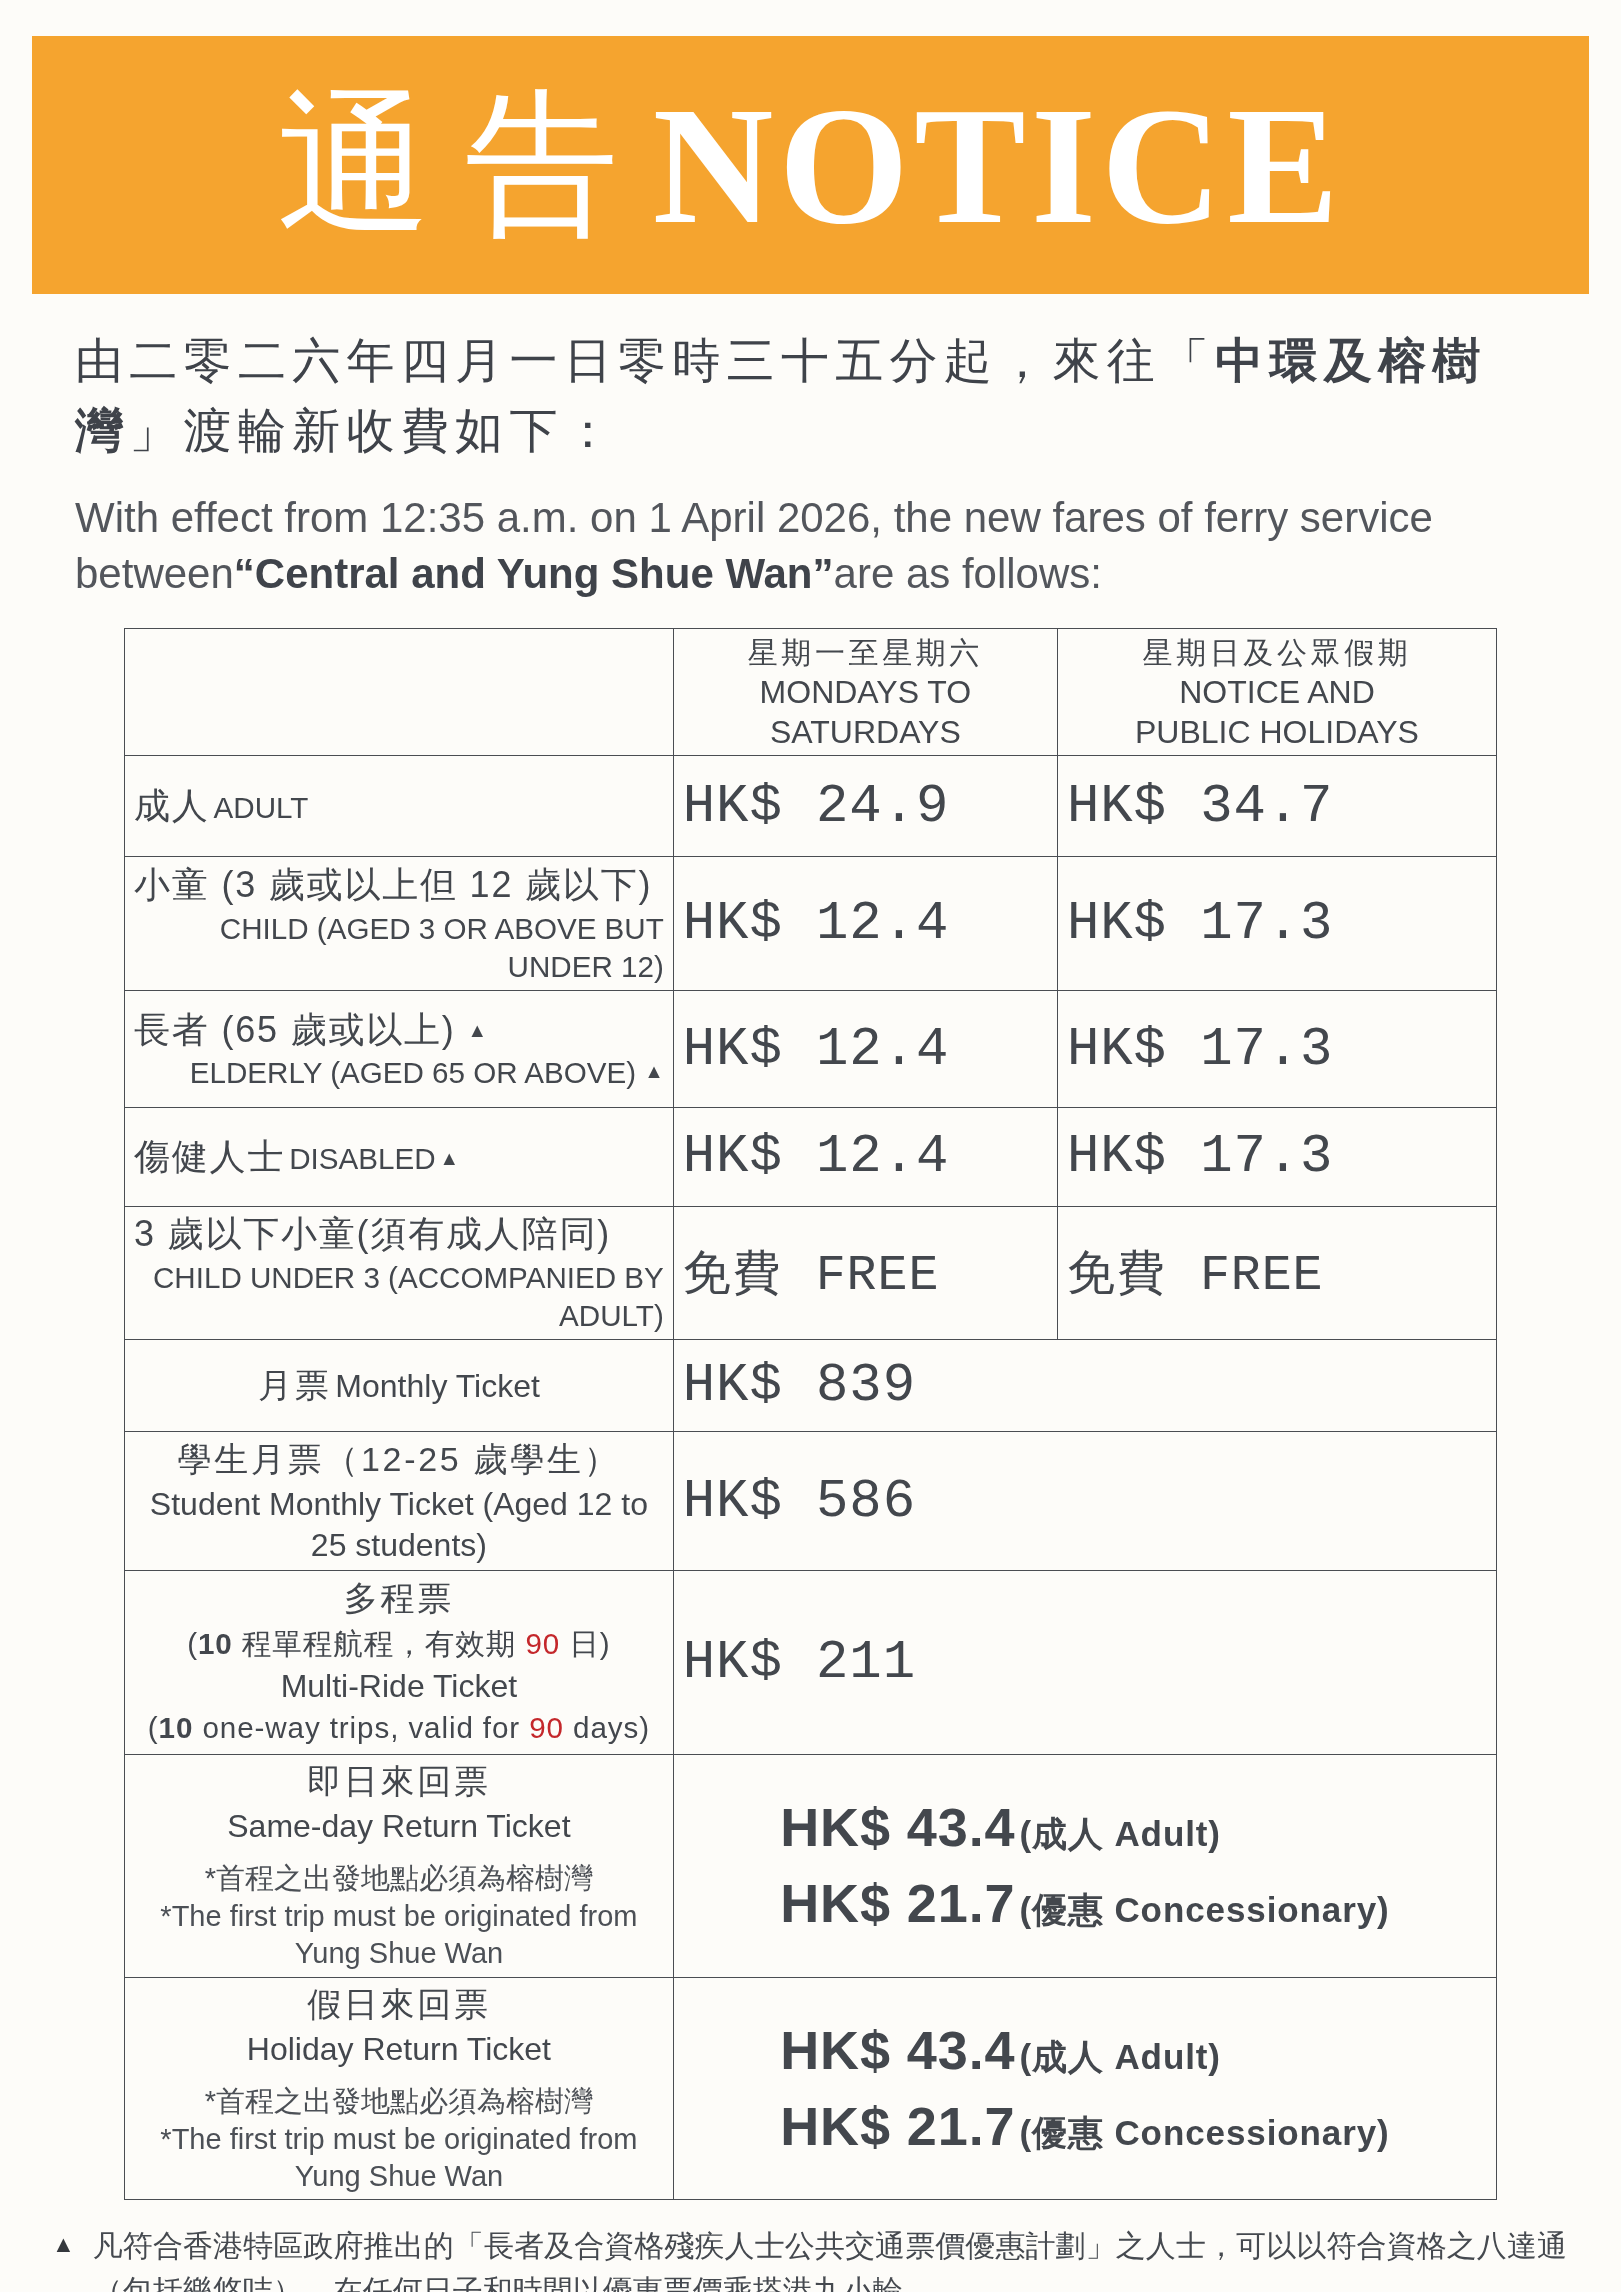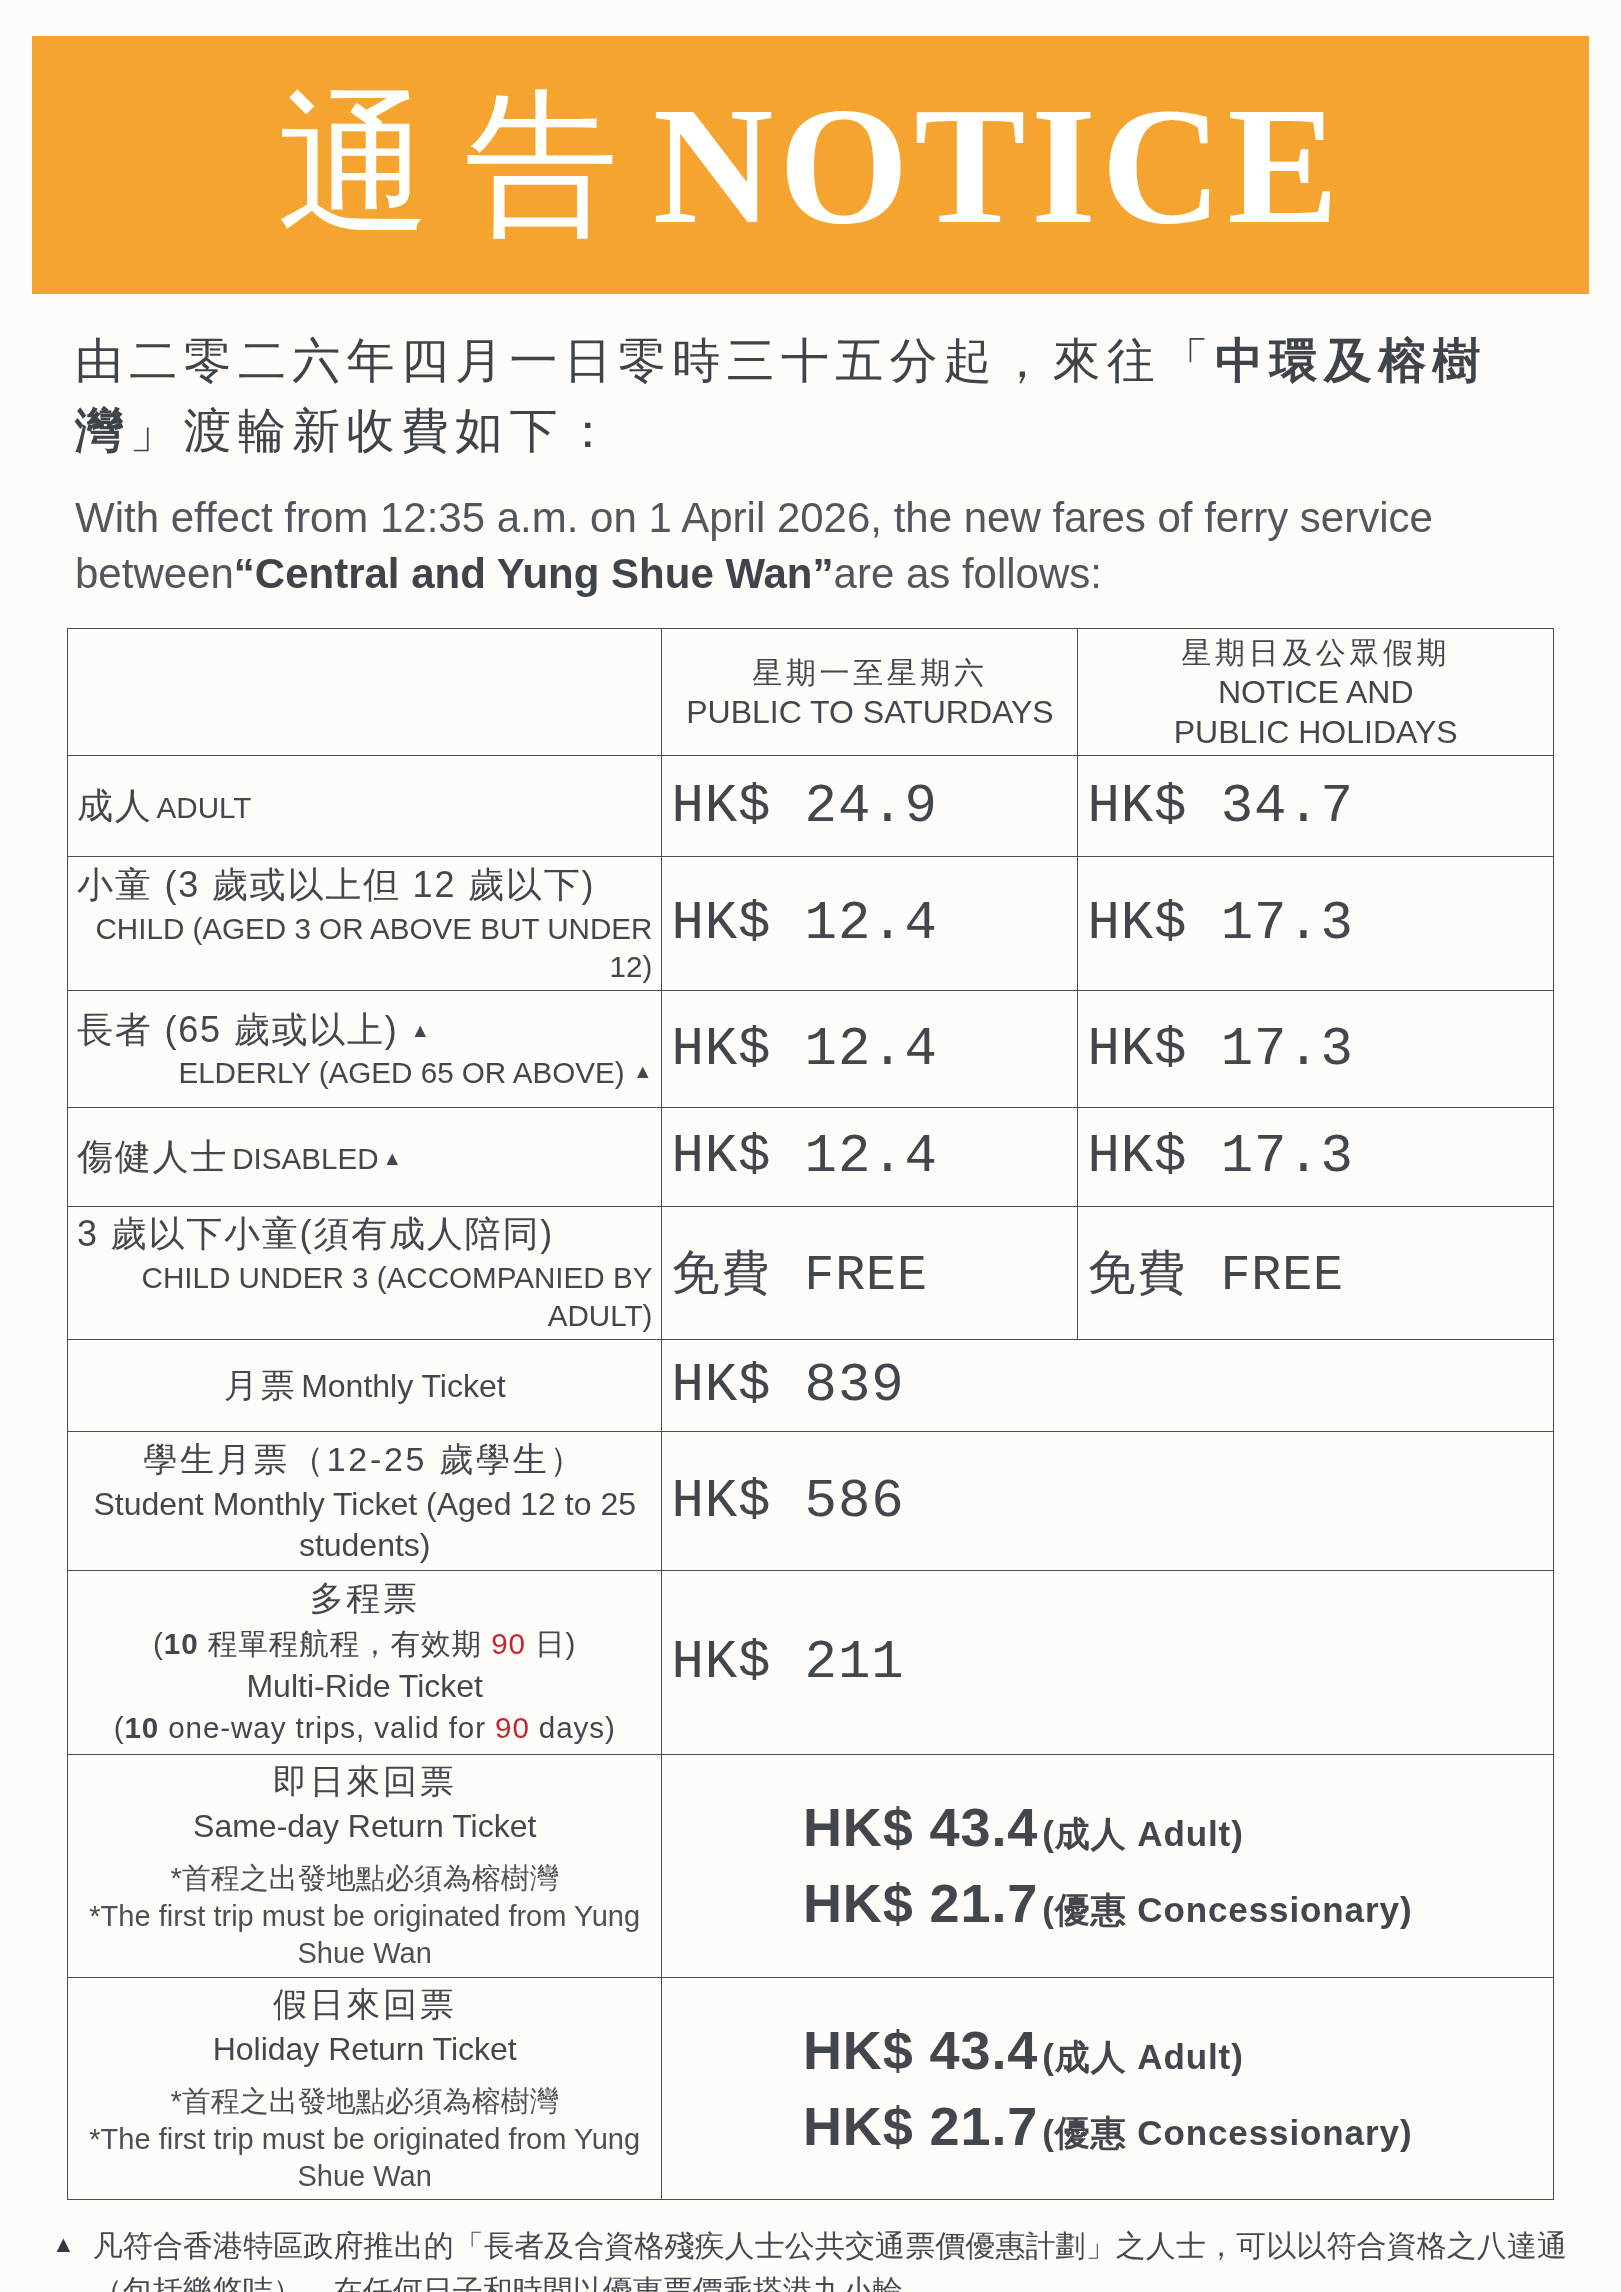--- a/index.html
+++ b/index.html
@@ -26,21 +26,21 @@
     margin:32px 68px 0 75px;font-size:48px;line-height:1.45;letter-spacing:6.3px;
     color:#3f434a;
   }
   .intro-zh b{font-weight:bold;}
   .intro-en{
     margin:25px 68px 0 75px;font-size:42px;line-height:1.32;color:#53565c;
   }
   .intro-en b{color:#3f434a;}
   
   table.fare{
-    width:1487px;margin:27px auto 0 auto;border-collapse:collapse;
+    width:1373px;margin:27px auto 0 auto;border-collapse:collapse;
     table-layout:fixed;color:#43474d;
   }
   table.fare td{border:1.8px solid #4a4d52;padding:3.6px 9px;vertical-align:middle;}
   col.c1{width:40%}col.c2{width:28%}col.c3{width:32%}
   .r-head td{height:106px;text-align:center;}
   .r-adult td{height:93px}
   .r-child td{height:109px}
   .r-elderly td{height:109px}
   .r-disabled td{height:90px}
   .r-child3 td{height:111px}
@@ -94,21 +94,21 @@
         <col class="c1">
         <col class="c2">
         <col class="c3">
       </colgroup>
 
     <tbody>
         <tr class="r-head">
       <td class="lbl"></td>
       <td>
         <div class="head-zh">星期一至星期六</div>
-        <div class="head-en">PUBLIC TO SATURDAYS</div>
+        <div class="head-en">MONDAYS TO SATURDAYS</div>
       </td>
       <td>
         <div class="head-zh">星期日及公眾假期</div>
         <div class="head-en">NOTICE AND</div>
         <div class="head-en">PUBLIC HOLIDAYS</div>
       </td>
     </tr>
 
     <tr class="r-adult">
       <td class="lbl">

